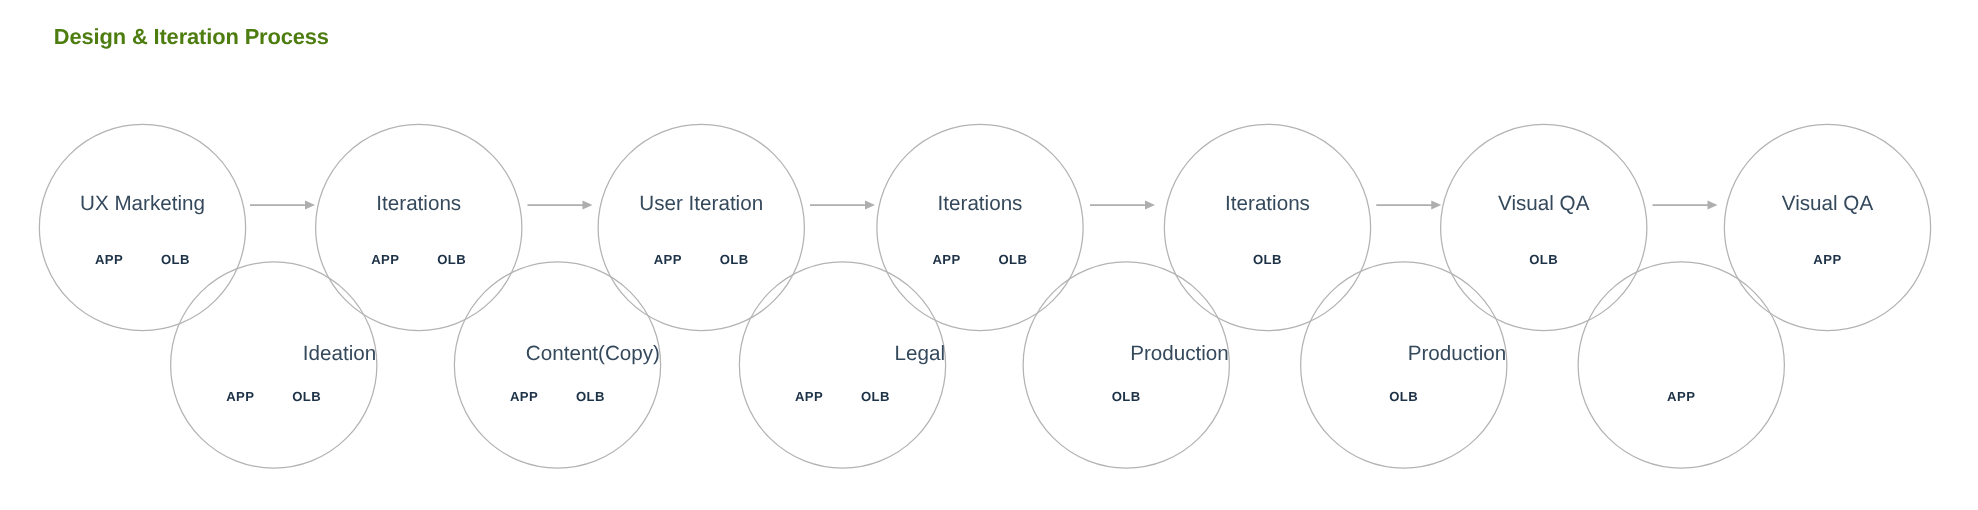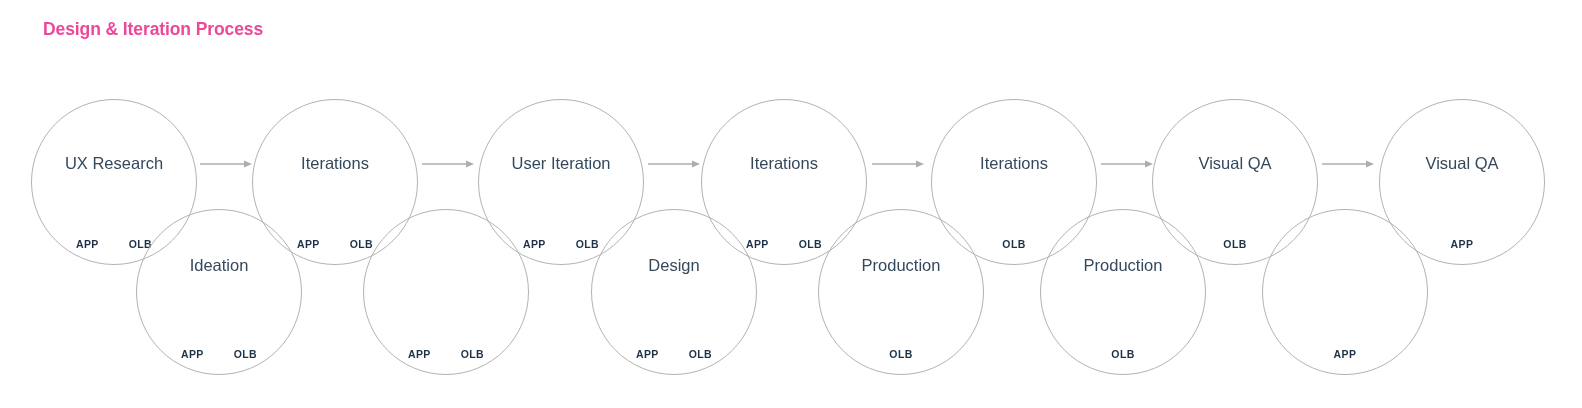--- a/index.html
+++ b/index.html
@@ -15,21 +15,21 @@
     position: relative;
   }
 
   #page-title {
     position: absolute;
     left: 43px;
     top: 19px;
     font-size: 17.5px;
     font-weight: bold;
     letter-spacing: -0.1px;
-    color: #ec4899;
+    color: #4d7c0f;
     white-space: nowrap;
   }
 
   #diagram {
     position: absolute;
     left: 0;
     top: 0;
     width: 1582px;
     height: 408px;
   }
@@ -54,54 +54,53 @@
     position: absolute;
     left: 0;
     right: 0;
     text-align: center;
     color: #35495c;
     font-size: 16.5px;
     font-weight: normal;
     white-space: nowrap;
   }
   .node-top .node-label { top: 54px; }
-  .node-bottom .node-label { top: 46px; }
+  .node-bottom .node-label { top: 64px; text-align: right; }
 
   .node-tags {
     position: absolute;
     left: 0;
     right: 0;
     top: 102px;
     display: flex;
     justify-content: center;
     gap: 30px;
   }
   .tag {
     font-size: 10.5px;
     font-weight: bold;
     letter-spacing: 0.4px;
     color: #1d3247;
-    margin-top: 36px;
   }
 
   .arrow {
     position: absolute;
     height: 10px;
     display: block;
   }
   .arrow svg { display: block; overflow: visible; }
 </style>
 </head>
 <body>
 
 <div id="page-title">Design &amp; Iteration Process</div>
 
 <div id="diagram">
     <div class="node node-top" style="left: 31px; top: 99px;">
-      <div class="node-label">UX Research</div>
+      <div class="node-label">UX Marketing</div>
       <div class="node-tags">
         <span class="tag">APP</span>
         <span class="tag">OLB</span>
       </div>
     </div>
     <div class="node node-top" style="left: 252px; top: 99px;">
       <div class="node-label">Iterations</div>
       <div class="node-tags">
         <span class="tag">APP</span>
         <span class="tag">OLB</span>
@@ -140,27 +139,28 @@
       </div>
     </div>
     <div class="node node-bottom" style="left: 136px; top: 209px;">
       <div class="node-label">Ideation</div>
       <div class="node-tags">
         <span class="tag">APP</span>
         <span class="tag">OLB</span>
       </div>
     </div>
     <div class="node node-bottom" style="left: 363px; top: 209px;">
+      <div class="node-label">Content(Copy)</div>
       <div class="node-tags">
         <span class="tag">APP</span>
         <span class="tag">OLB</span>
       </div>
     </div>
     <div class="node node-bottom" style="left: 591px; top: 209px;">
-      <div class="node-label">Design</div>
+      <div class="node-label">Legal</div>
       <div class="node-tags">
         <span class="tag">APP</span>
         <span class="tag">OLB</span>
       </div>
     </div>
     <div class="node node-bottom" style="left: 818px; top: 209px;">
       <div class="node-label">Production</div>
       <div class="node-tags">
         <span class="tag">OLB</span>
       </div>

